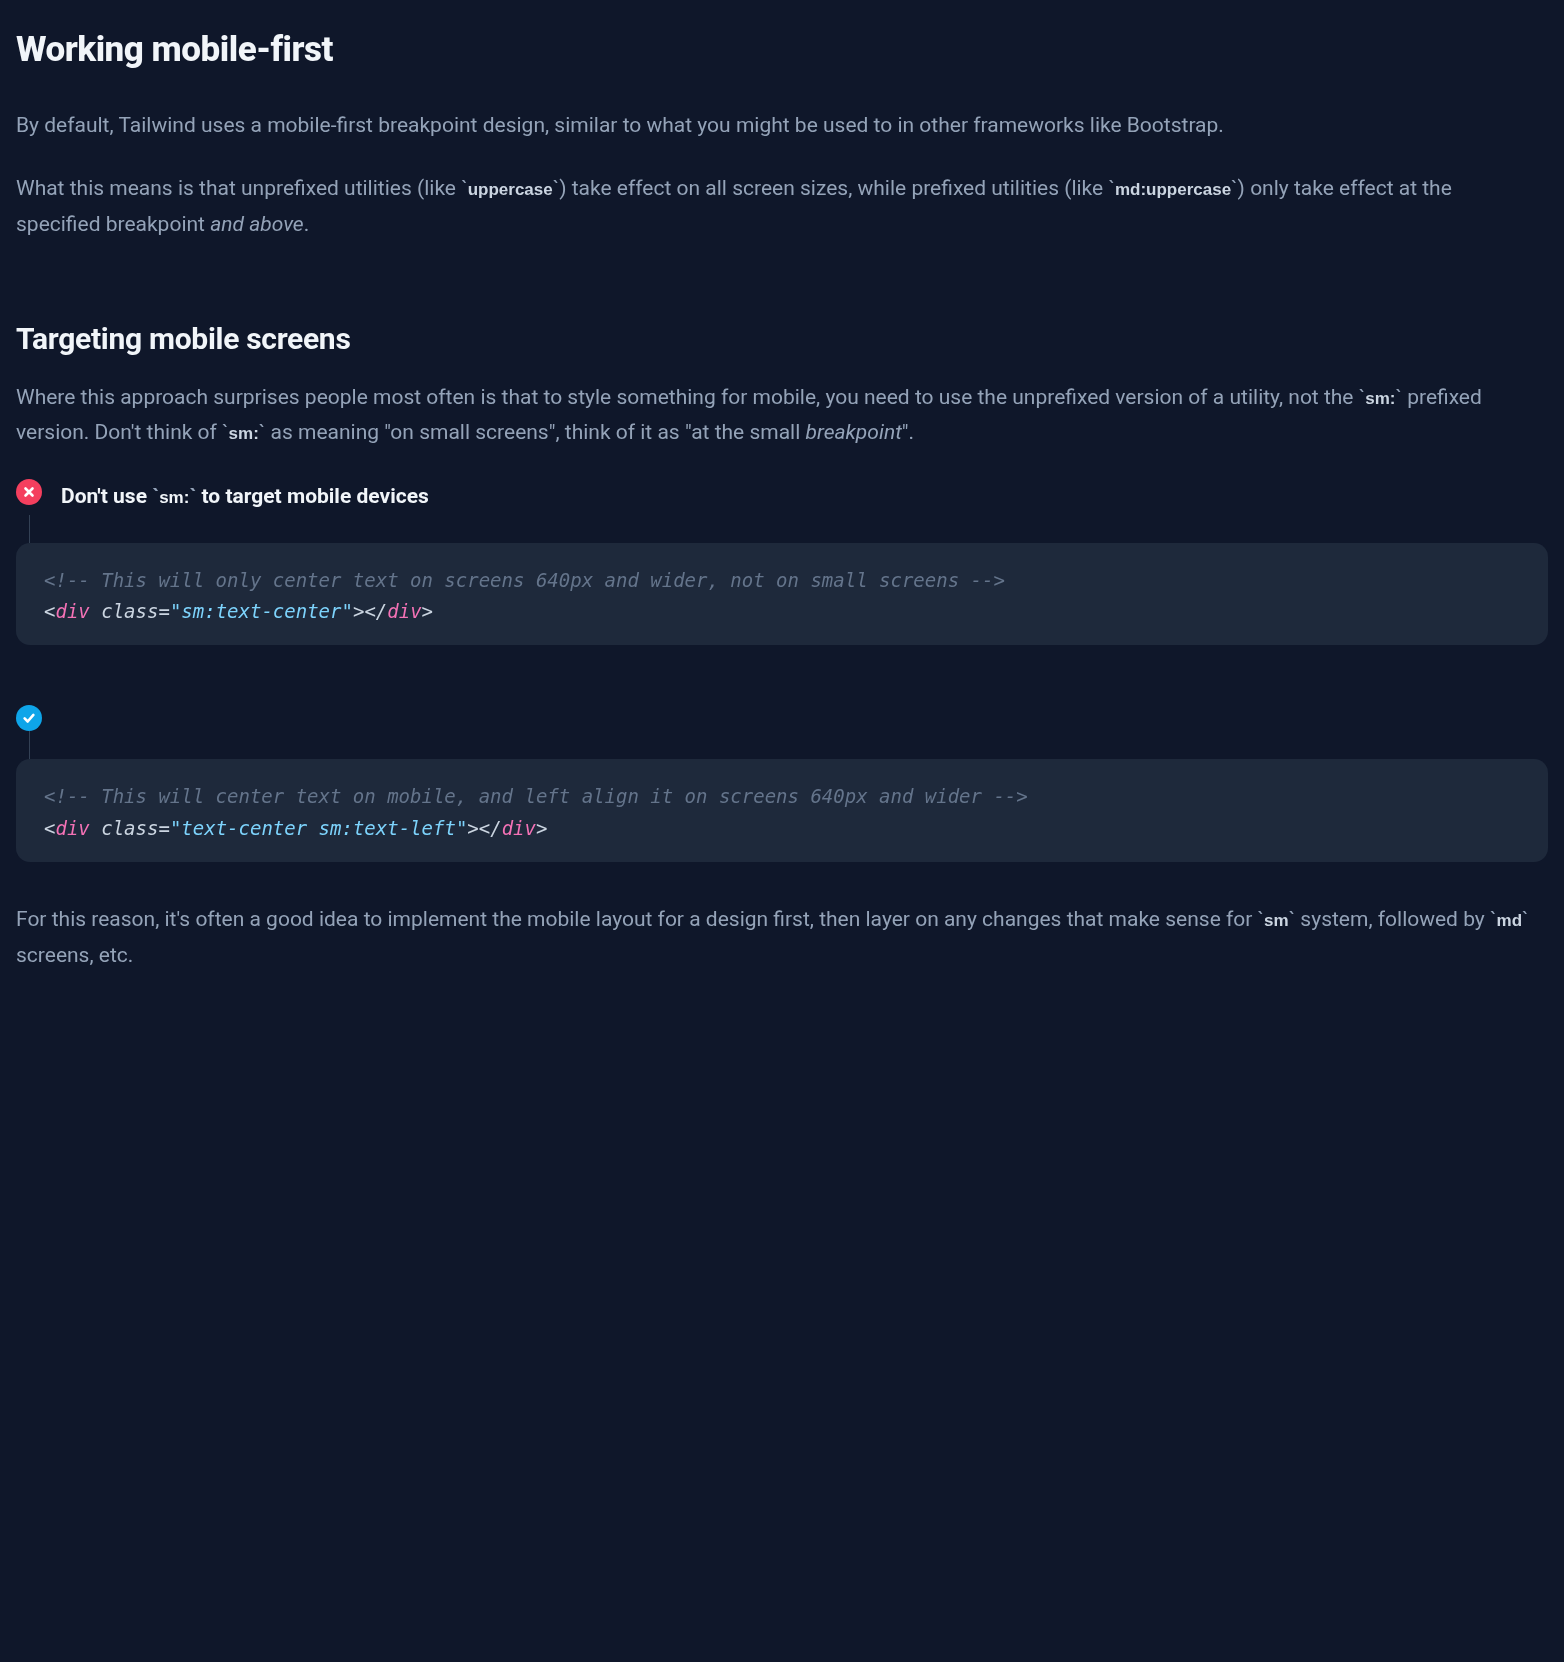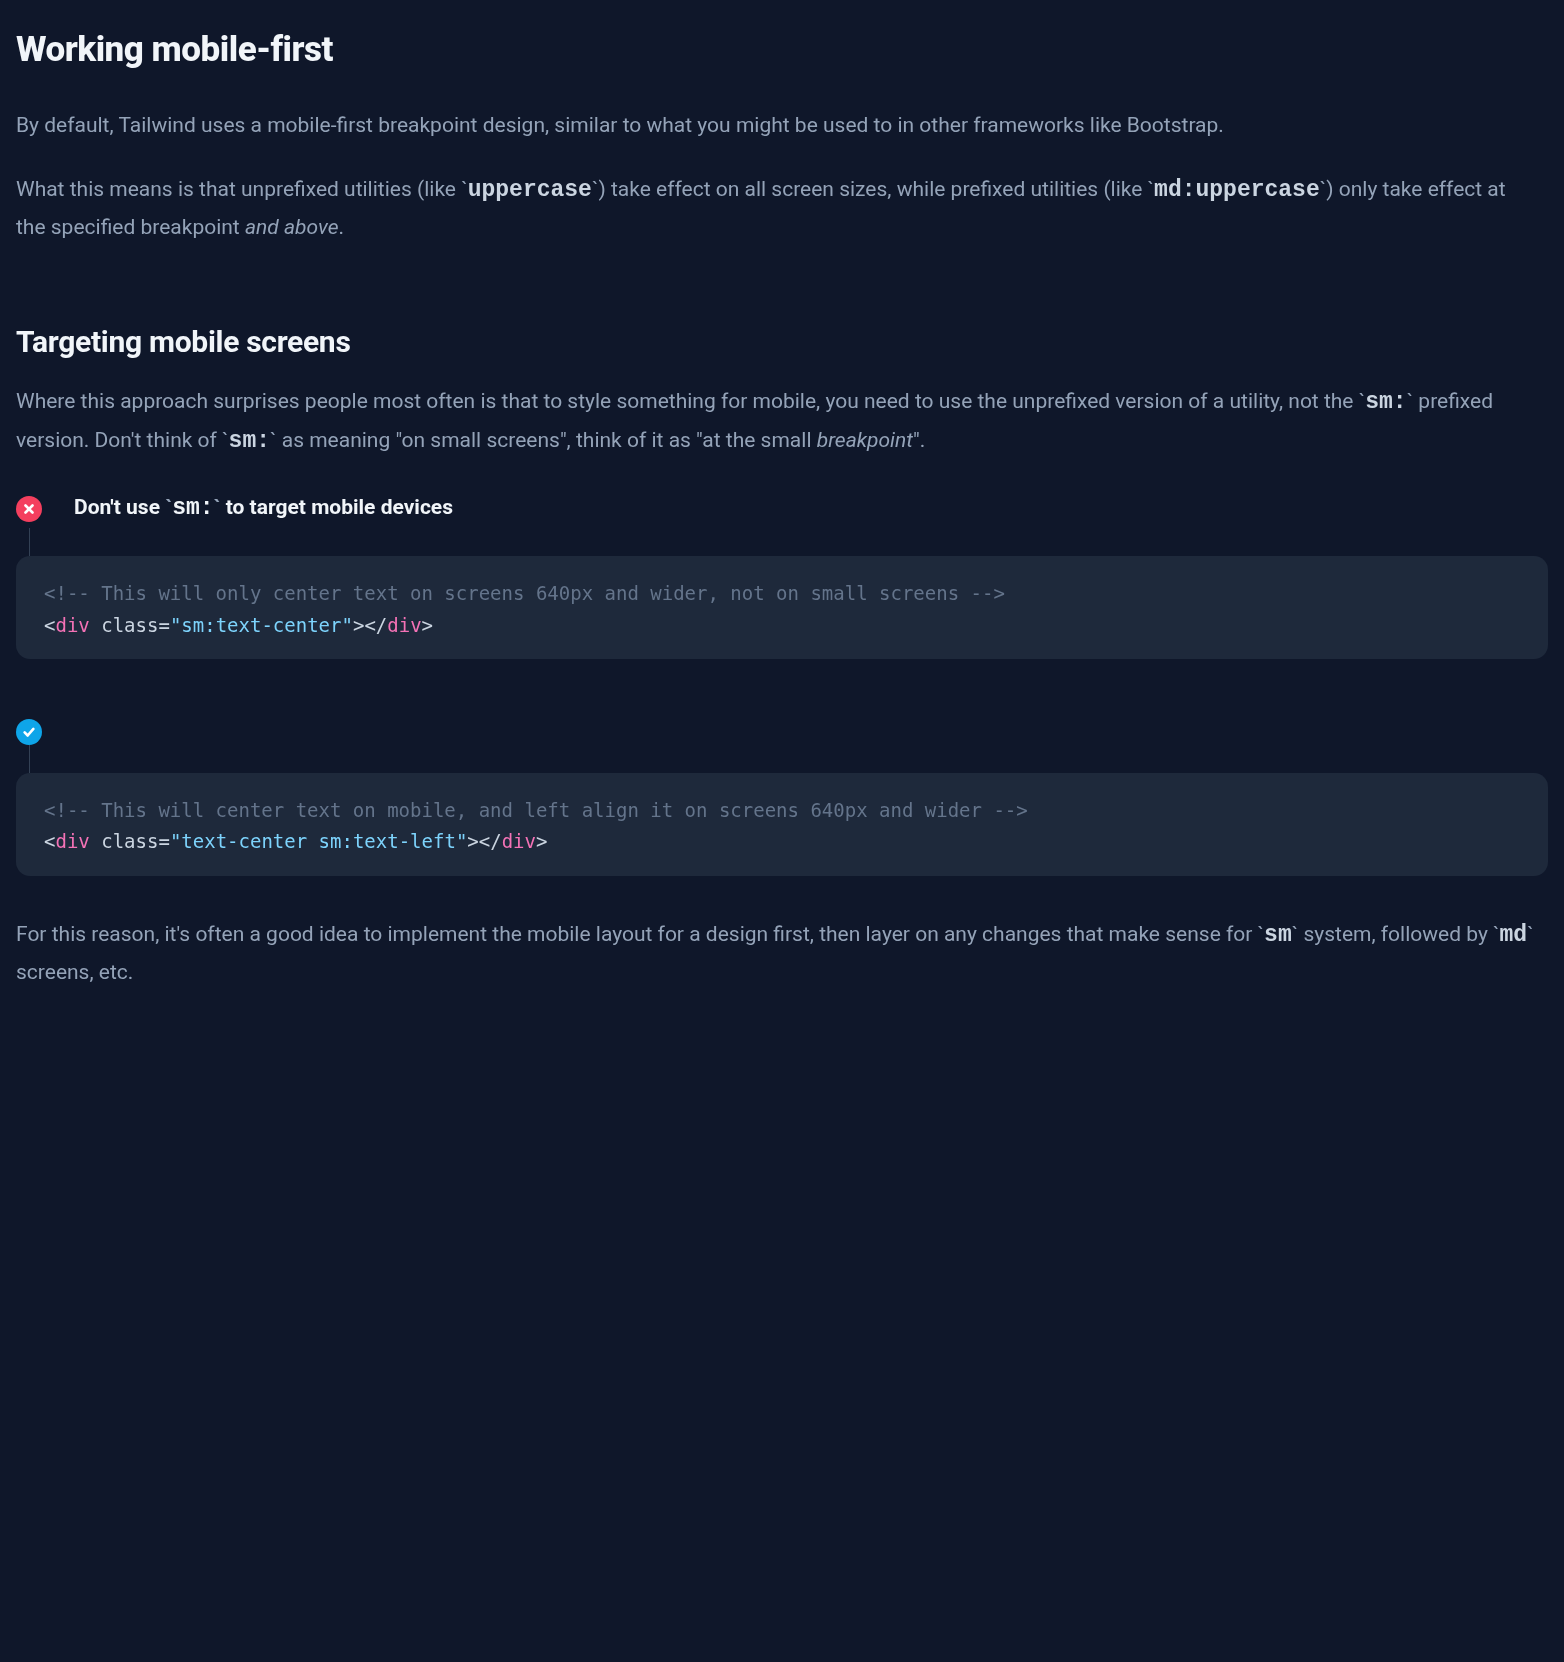--- a/index.html
+++ b/index.html
@@ -29,38 +29,38 @@
   font-size: 30px;
   margin-top: 70px;
   margin-bottom: 16px;
   letter-spacing: -0.3px;
 }
 p {
   margin-bottom: 28px;
   max-width: 1520px;
 }
 code.inline {
-  font-family: Liberation Mono, monospace;
-  font-size: 23px;
+  font-family: Liberation Sans, sans-serif;
+  font-size: 17px;
   color: #cbd5e1;
   font-weight: 600;
 }
 .tick {
   color: #94a3b8;
 }
 em {
   margin-top: 8px;
 }
 .callout {
   margin-top: 20px;
 }
 .callout-header {
   display: flex;
-  align-items: center;
-  gap: 32px;
+  align-items: flex-start;
+  gap: 19px;
   margin-bottom: 0;
 }
 .icon-circle {
   width: 26px;
   height: 26px;
   border-radius: 50%;
   display: flex;
   align-items: center;
   justify-content: center;
   flex-shrink: 0;
@@ -101,20 +101,21 @@
   overflow: hidden;
 }
 .code-block {
   font-family: ui-monospace, SFMono-Regular, Menlo, Monaco, Consolas, monospace;
   font-size: 19px;
   line-height: 1.65;
   white-space: pre;
   overflow-x: auto;
   padding: 0 28px 18px 28px;
   color: #cbd5e1;
+  font-style: italic;
 }
 .code-block::-webkit-scrollbar {
   height: 14px;
 }
 .code-block::-webkit-scrollbar-track {
   background: #0f172a;
 }
 .code-block::-webkit-scrollbar-thumb {
   background: #64748b;
   border-radius: 2px;

